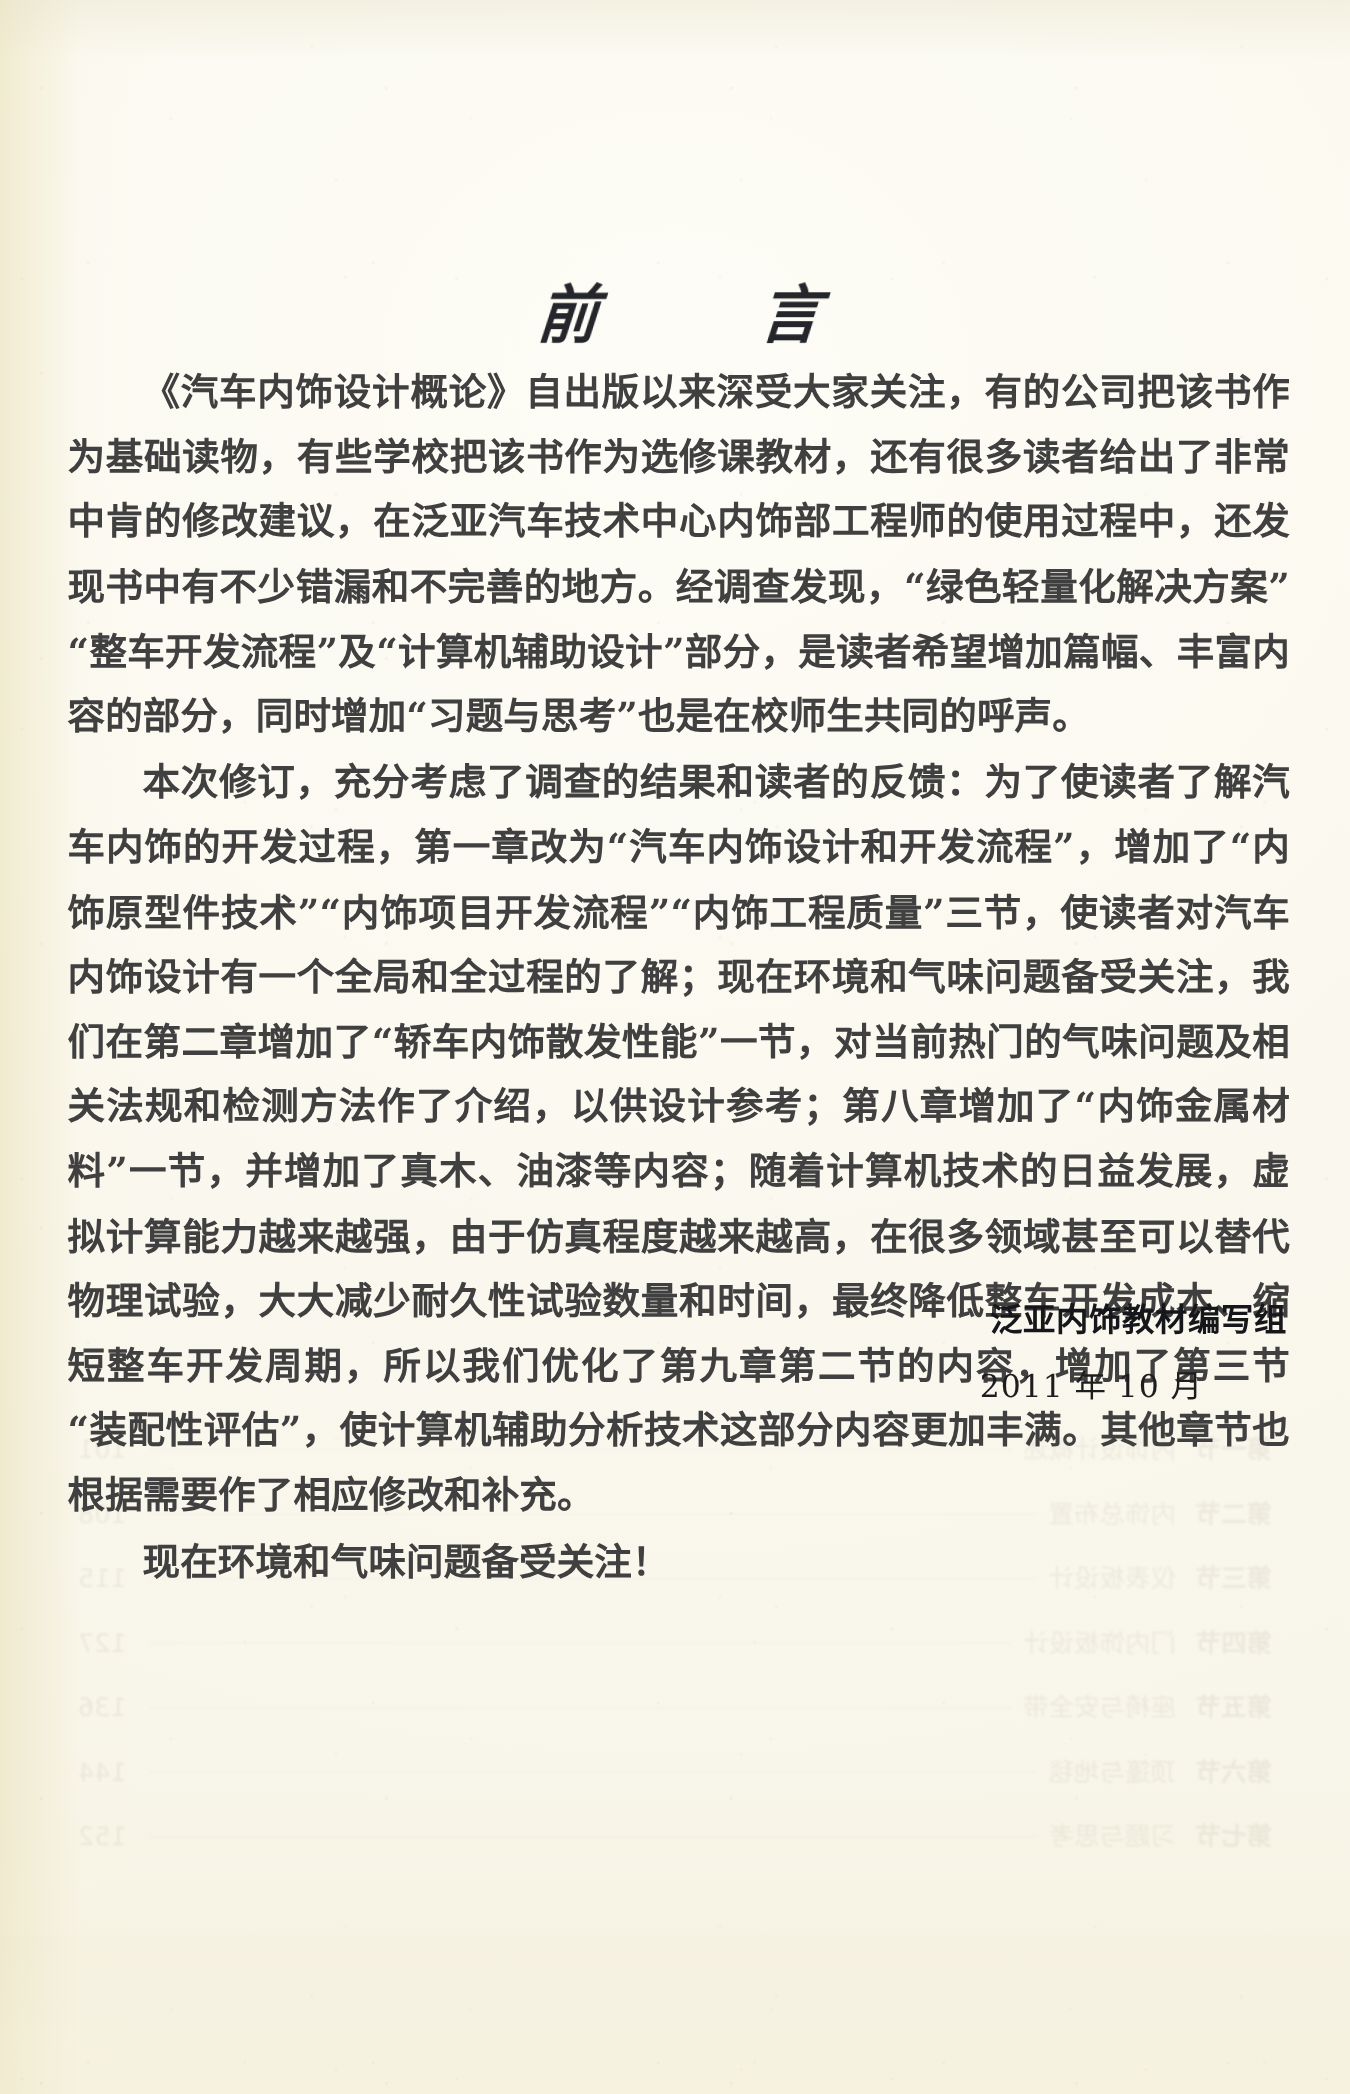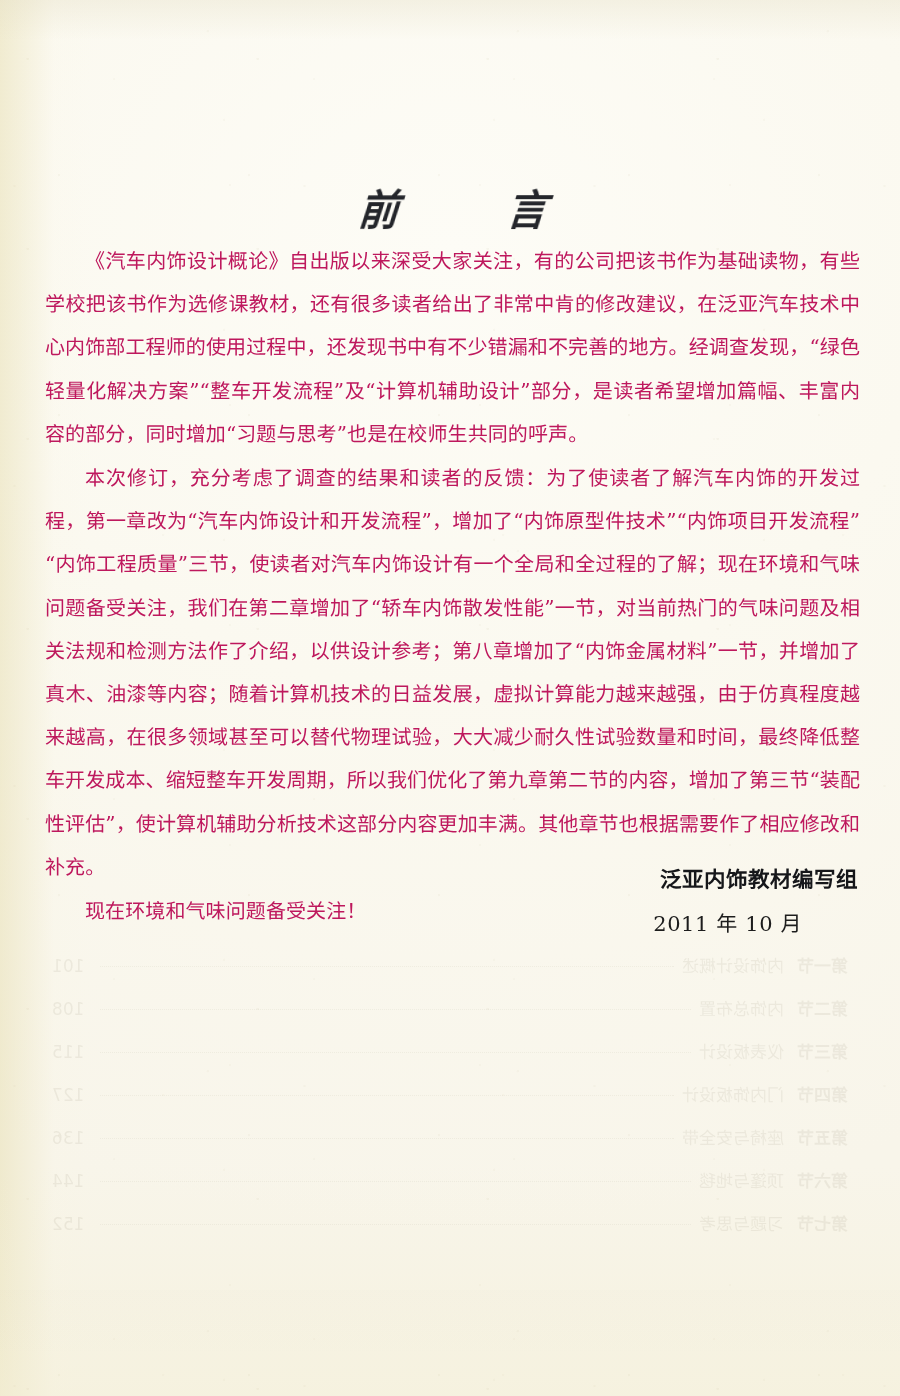--- a/index.html
+++ b/index.html
@@ -92,29 +92,29 @@
 
   
   .body-block {
     position: absolute;
     left: 0;
     top: 240px;
     width: 815px;
   }
   p.para {
     margin: 0 0 1px 0;
-    font-size: 20px;
+    font-size: 25px;
     line-height: 43.2px;
     text-align: justify;
     text-align-last: left;
     text-indent: 2em;
     letter-spacing: 0.1px;
-    color: #be185d;
+    color: #404040;
     word-break: break-all;
-    font-weight: 400;
+    font-weight: 700;
   }
 
   
   .sign-block {
     position: absolute;
     left: 0;
     top: 862px;
     width: 815px;
     text-align: right;
   }

